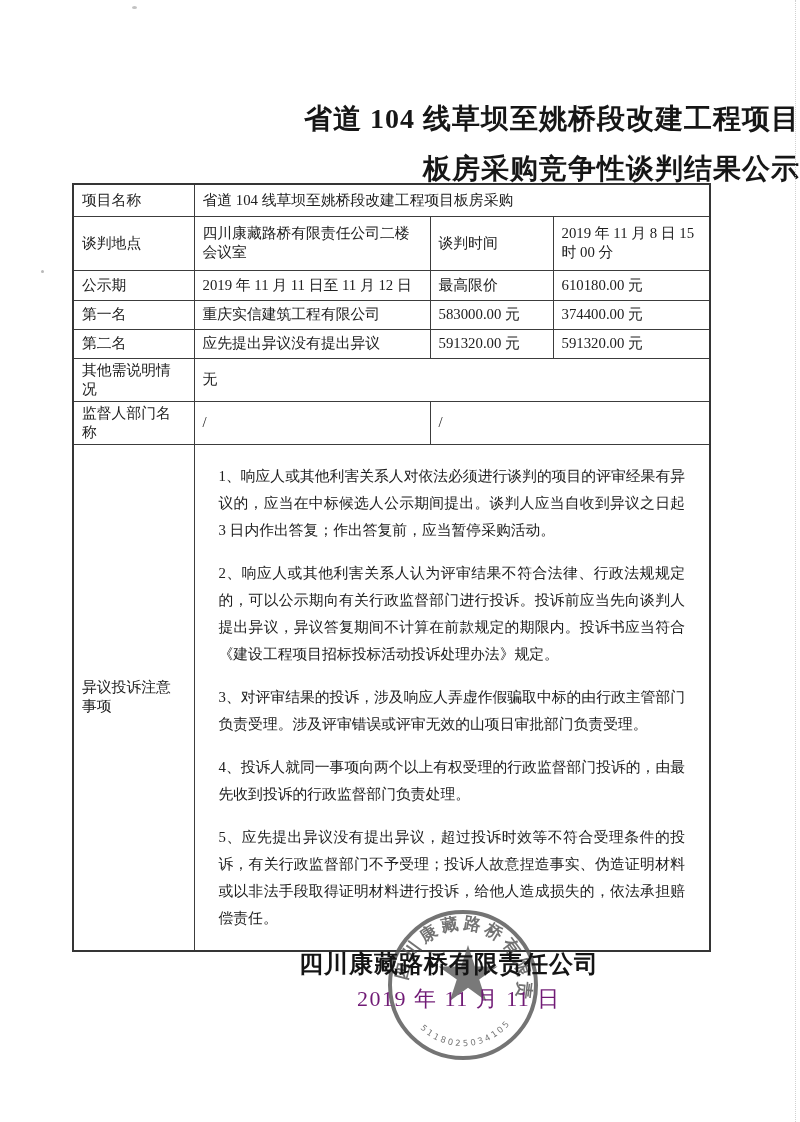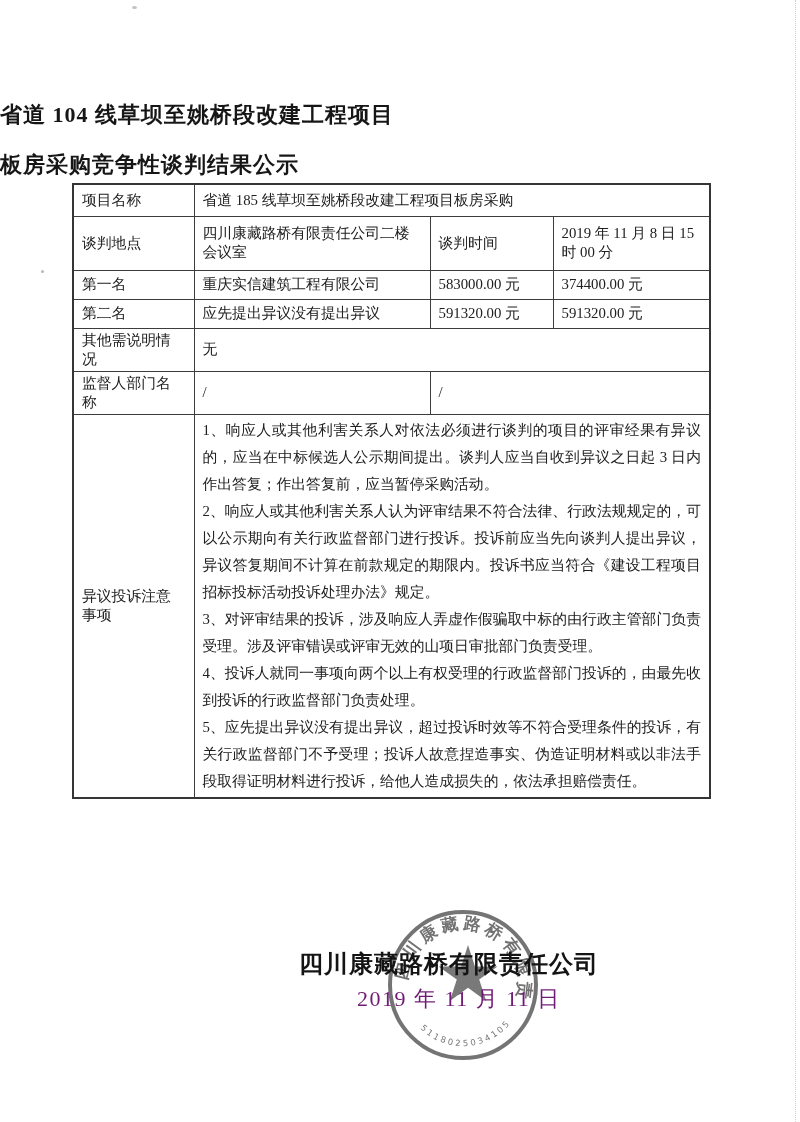--- a/index.html
+++ b/index.html
@@ -6,22 +6,22 @@
   html,body { width:800px; height:1122px; }
   body {
     position:relative;
     background:#ffffff;
     font-family:"Liberation Serif","DejaVu Serif",serif;
     color:#1c1c1c;
     overflow:hidden;
   }
   .title {
     position:absolute; left:0; width:800px;
-    text-align:left; font-weight:bold;
-    font-size:22px; letter-spacing:1px; color:#161616;
+    text-align:right; font-weight:bold;
+    font-size:28px; letter-spacing:1px; color:#161616;
   }
   .title-1 { top:100px; }
   .title-2 { top:150px; }
 
   table.main {
     position:absolute; top:183px; left:72px; width:637px;
     border-collapse:collapse; table-layout:fixed;
     font-size:14.8px; color:#202020;
     border:2px solid #353535;
   }
@@ -32,21 +32,21 @@
     overflow:hidden;
   }
   td.lbl { padding:2px 4px 2px 7px; }
   td.val { padding-left:11px; }
   td.notes {
     vertical-align:top;
     text-align:justify;
     line-height:27px;
     padding:4px 11px 4px 12px;
   }
-  td.notes p { margin:0; }
+  td.notes p { margin:16px; }
 
   .sig-company {
     position:absolute; top:948px; left:299px;
     font-size:24px; font-weight:bold; letter-spacing:1px;
     color:#141414; z-index:3; white-space:nowrap;
   }
   .sig-date {
     position:absolute; top:984px; left:357px;
     font-size:22px; letter-spacing:1.5px;
     color:#701a75; z-index:3; white-space:nowrap;
@@ -72,27 +72,33 @@
 <table class="main">
   <colgroup>
     <col style="width:121px">
       <col style="width:236px">
       <col style="width:123px">
       <col style="width:157px">
   </colgroup>
   <tbody>
     <tr style="height:32px">
       <td class="lbl">项目名称</td>
-      <td class="val" colspan="3">省道 185 线草坝至姚桥段改建工程项目板房采购</td>
+      <td class="val" colspan="3">省道 104 线草坝至姚桥段改建工程项目板房采购</td>
     </tr>
     <tr style="height:54px">
       <td class="lbl">谈判地点</td>
       <td class="val">四川康藏路桥有限责任公司二楼会议室</td>
       <td class="val">谈判时间</td>
       <td class="val">2019 年 11 月 8 日 15 时 00 分</td>
+    </tr>
+    <tr style="height:30px">
+      <td class="lbl">公示期</td>
+      <td class="val">2019 年 11 月 11 日至 11 月 12 日</td>
+      <td class="val">最高限价</td>
+      <td class="val">610180.00 元</td>
     </tr>
     <tr style="height:29px">
       <td class="lbl">第一名</td>
       <td class="val">重庆实信建筑工程有限公司</td>
       <td class="val">583000.00 元</td>
       <td class="val">374400.00 元</td>
     </tr>
     <tr style="height:29px">
       <td class="lbl">第二名</td>
       <td class="val">应先提出异议没有提出异议</td>

